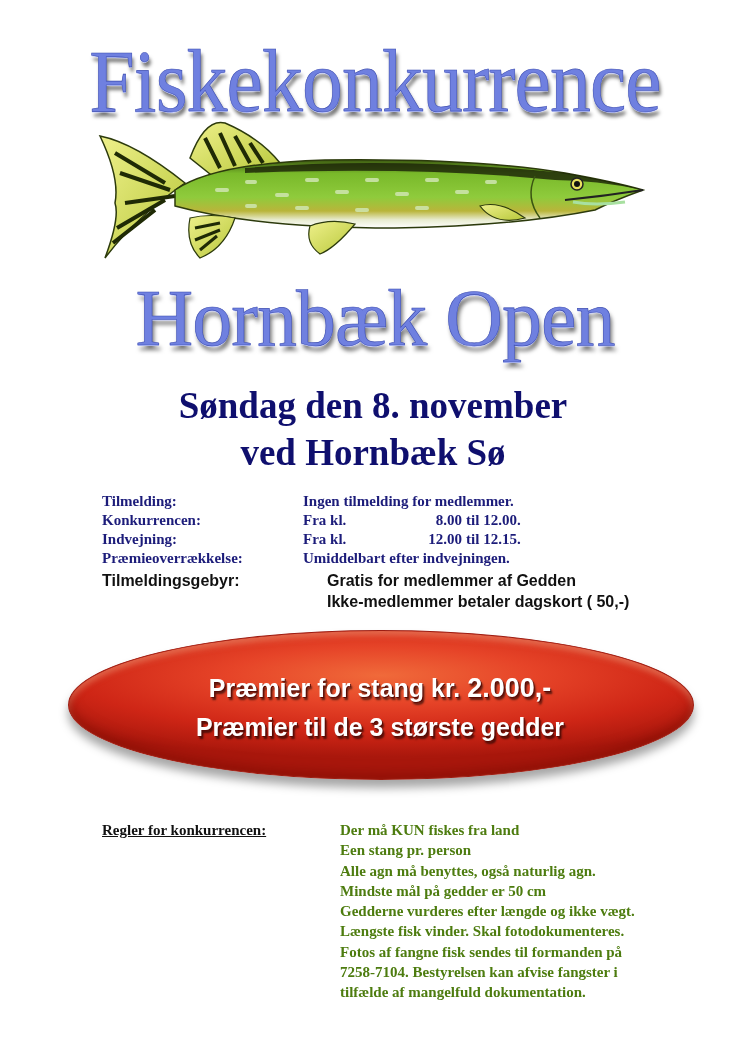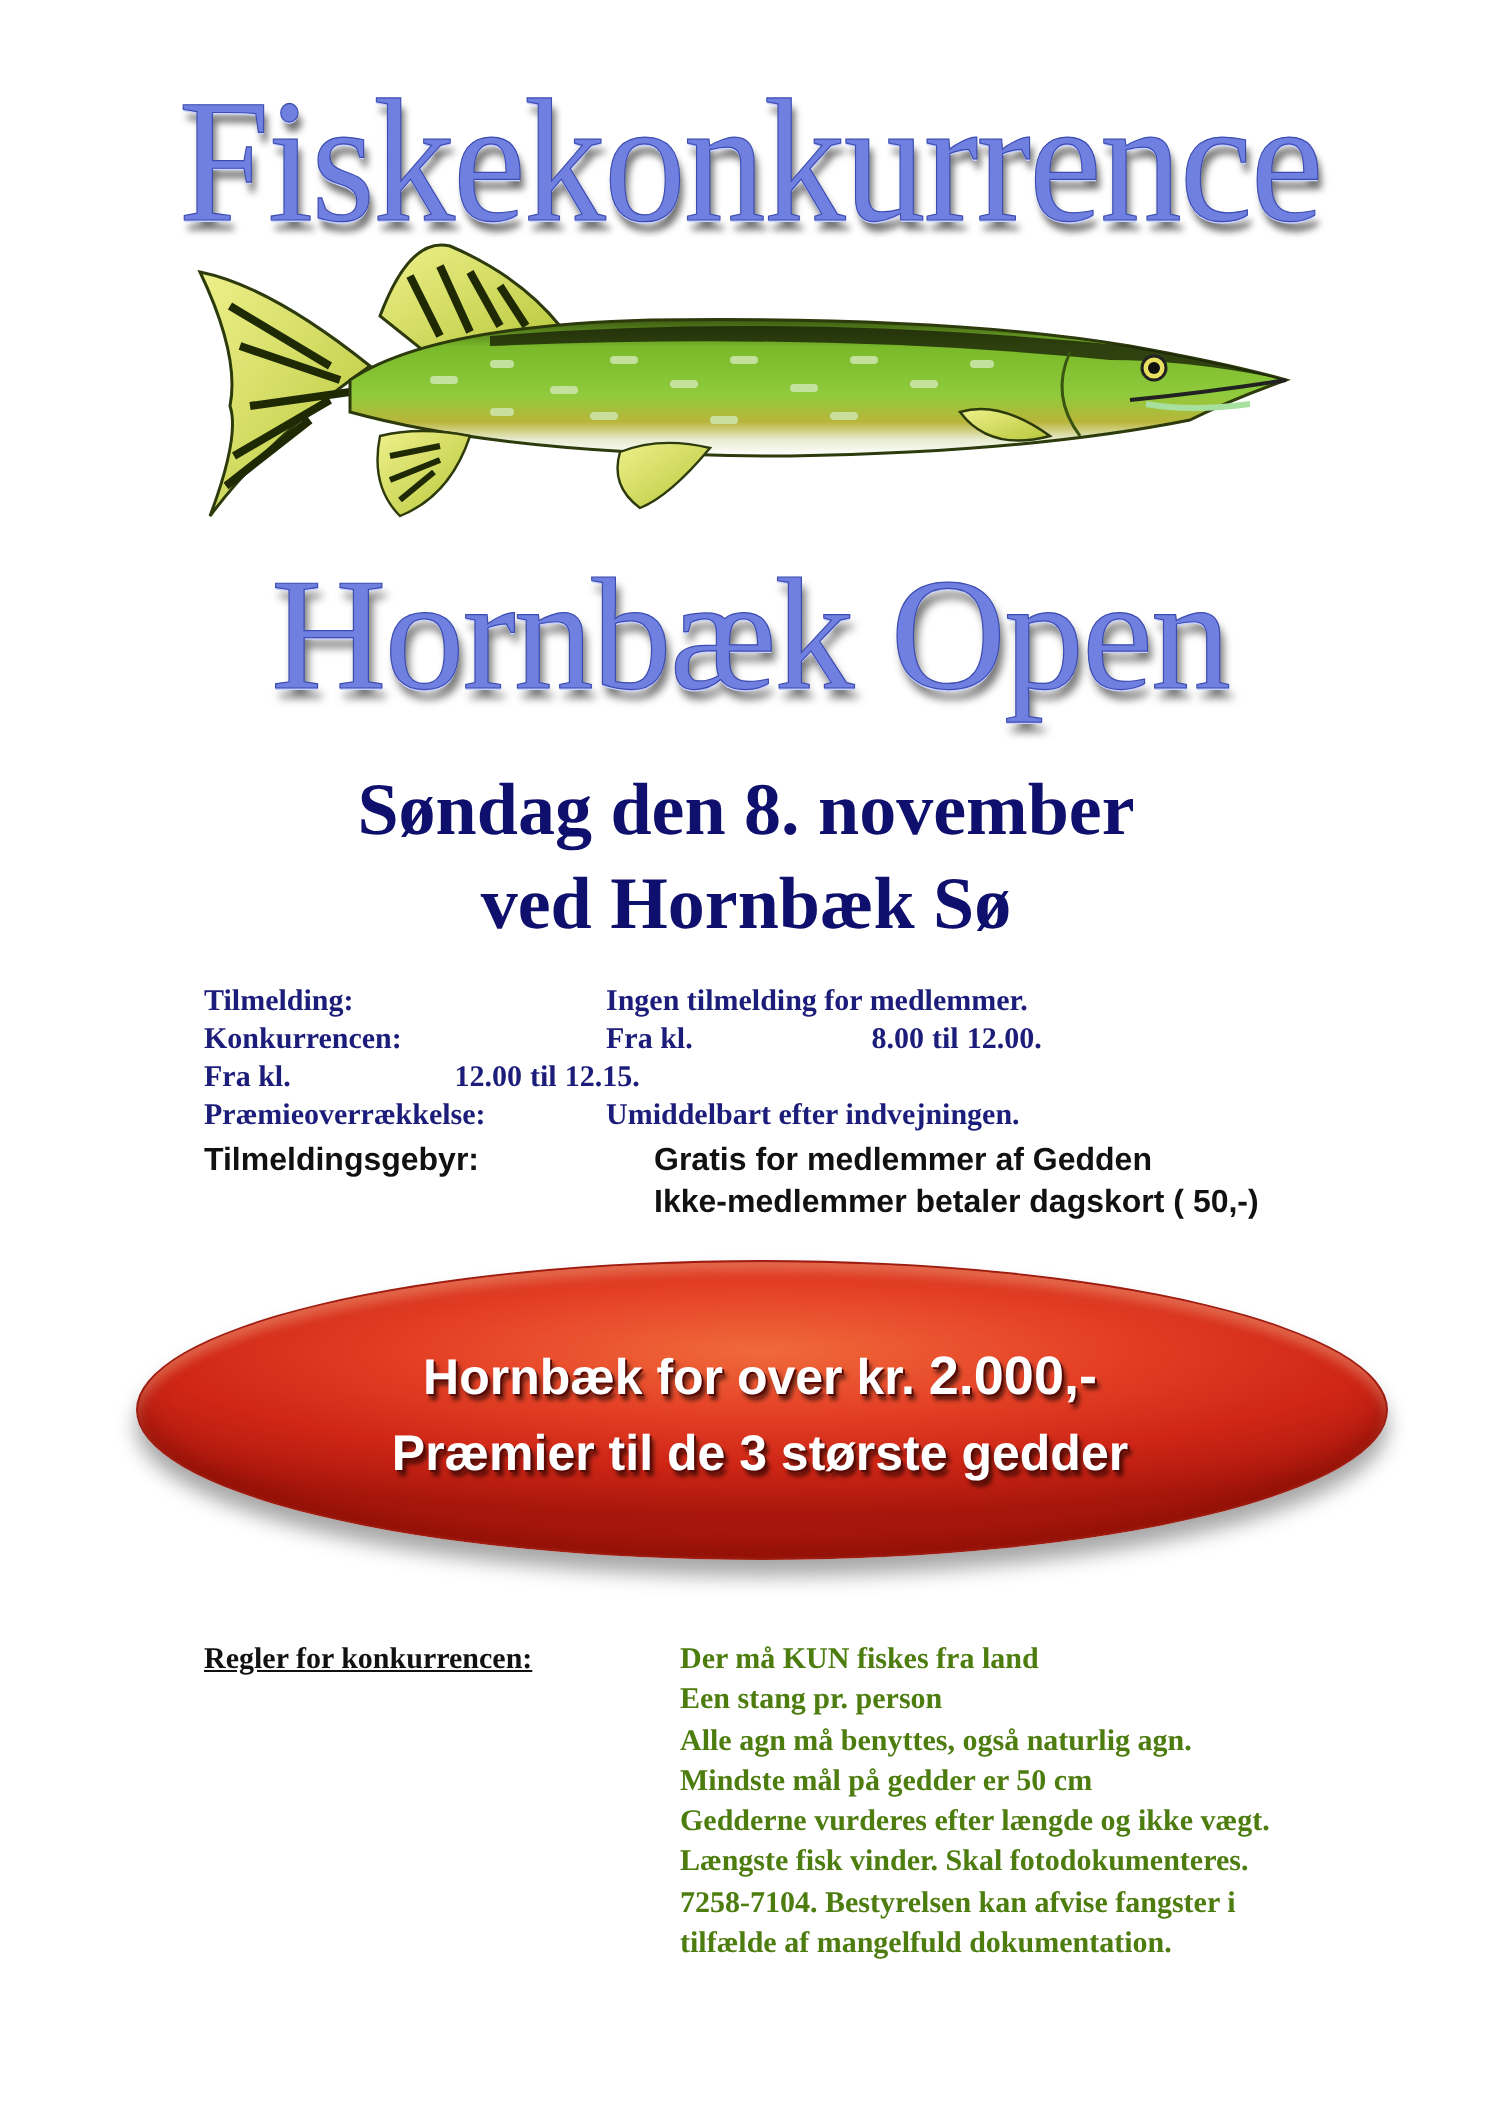--- a/index.html
+++ b/index.html
@@ -152,20 +152,21 @@
   <div class="info-row">
     <div class="lbl">Konkurrencen:</div>
     <div class="val">
       <span class="fra">Fra kl.</span>
       <span class="t1">8.00</span>
       <span class="til">til</span>
       <span class="t2">12.00.</span>
     </div>
   </div>
   <div class="info-row">
+    <div class="lbl">Indvejning:</div>
     <div class="val">
       <span class="fra">Fra kl.</span>
       <span class="t1">12.00</span>
       <span class="til">til</span>
       <span class="t2">12.15.</span>
     </div>
   </div>
   <div class="info-row">
     <div class="lbl">Præmieoverrækkelse:</div>
     <div class="val">Umiddelbart efter indvejningen.</div>
@@ -176,31 +177,32 @@
   <div class="lbl">Tilmeldingsgebyr:</div>
   <div class="val">
     <div>Gratis for medlemmer af Gedden</div>
     <div>Ikke-medlemmer betaler dagskort ( 50,-)</div>
   </div>
 </div>
 
 <div class="oval-wrap">
   <div class="oval"></div>
   <div class="oval-text ot1">
-    <span>Hornbæk for over kr.</span>
+    <span>Præmier for stang kr.</span>
     <span class="big">2.000,-</span>
   </div>
   <div class="oval-text ot2">Præmier til de 3 største gedder</div>
 </div>
 
 <div class="rules">
   <div class="lbl">Regler for konkurrencen:</div>
   <div class="lines">
     <div>Der må KUN fiskes fra land</div>
     <div>Een stang pr. person</div>
     <div>Alle agn må benyttes, også naturlig agn.</div>
     <div>Mindste mål på gedder er 50 cm</div>
     <div>Gedderne vurderes efter længde og ikke vægt.</div>
     <div>Længste fisk vinder. Skal fotodokumenteres.</div>
+    <div>Fotos af fangne fisk sendes til formanden på</div>
     <div>7258-7104. Bestyrelsen kan afvise fangster i</div>
     <div>tilfælde af mangelfuld dokumentation.</div>
   </div>
 </div>
 
 </body></html>

